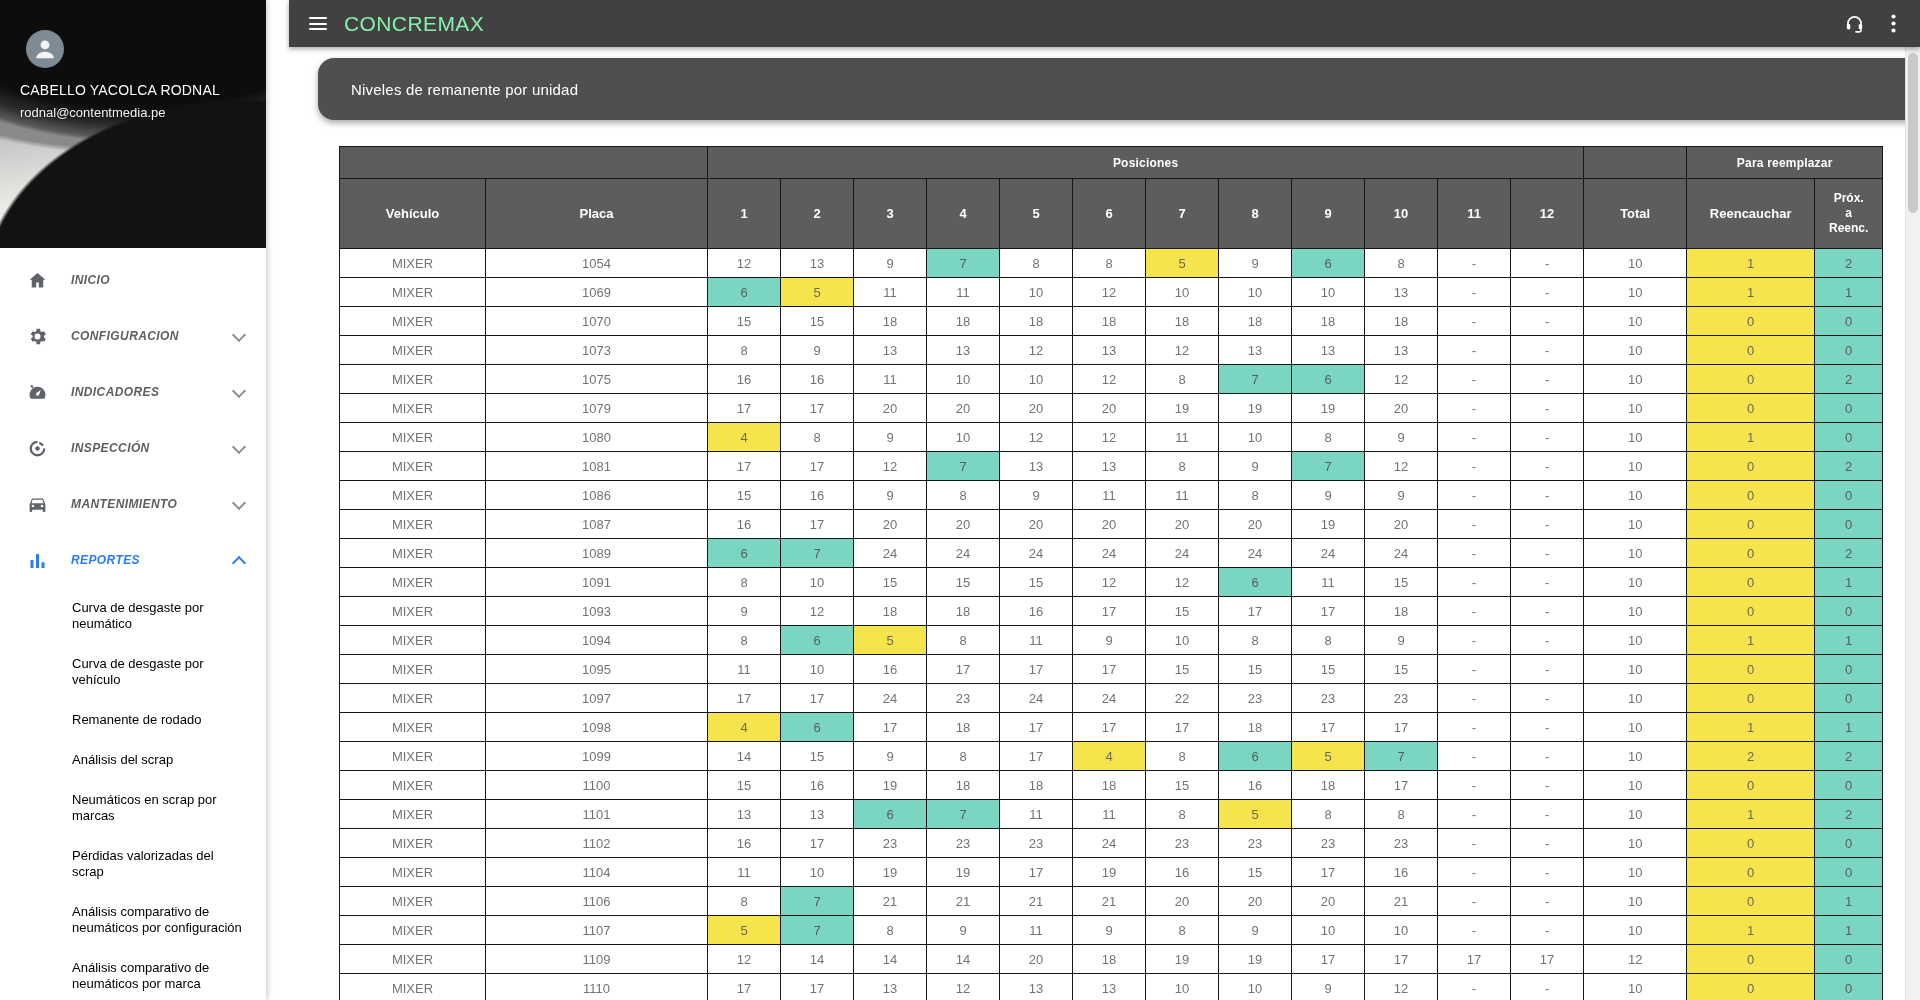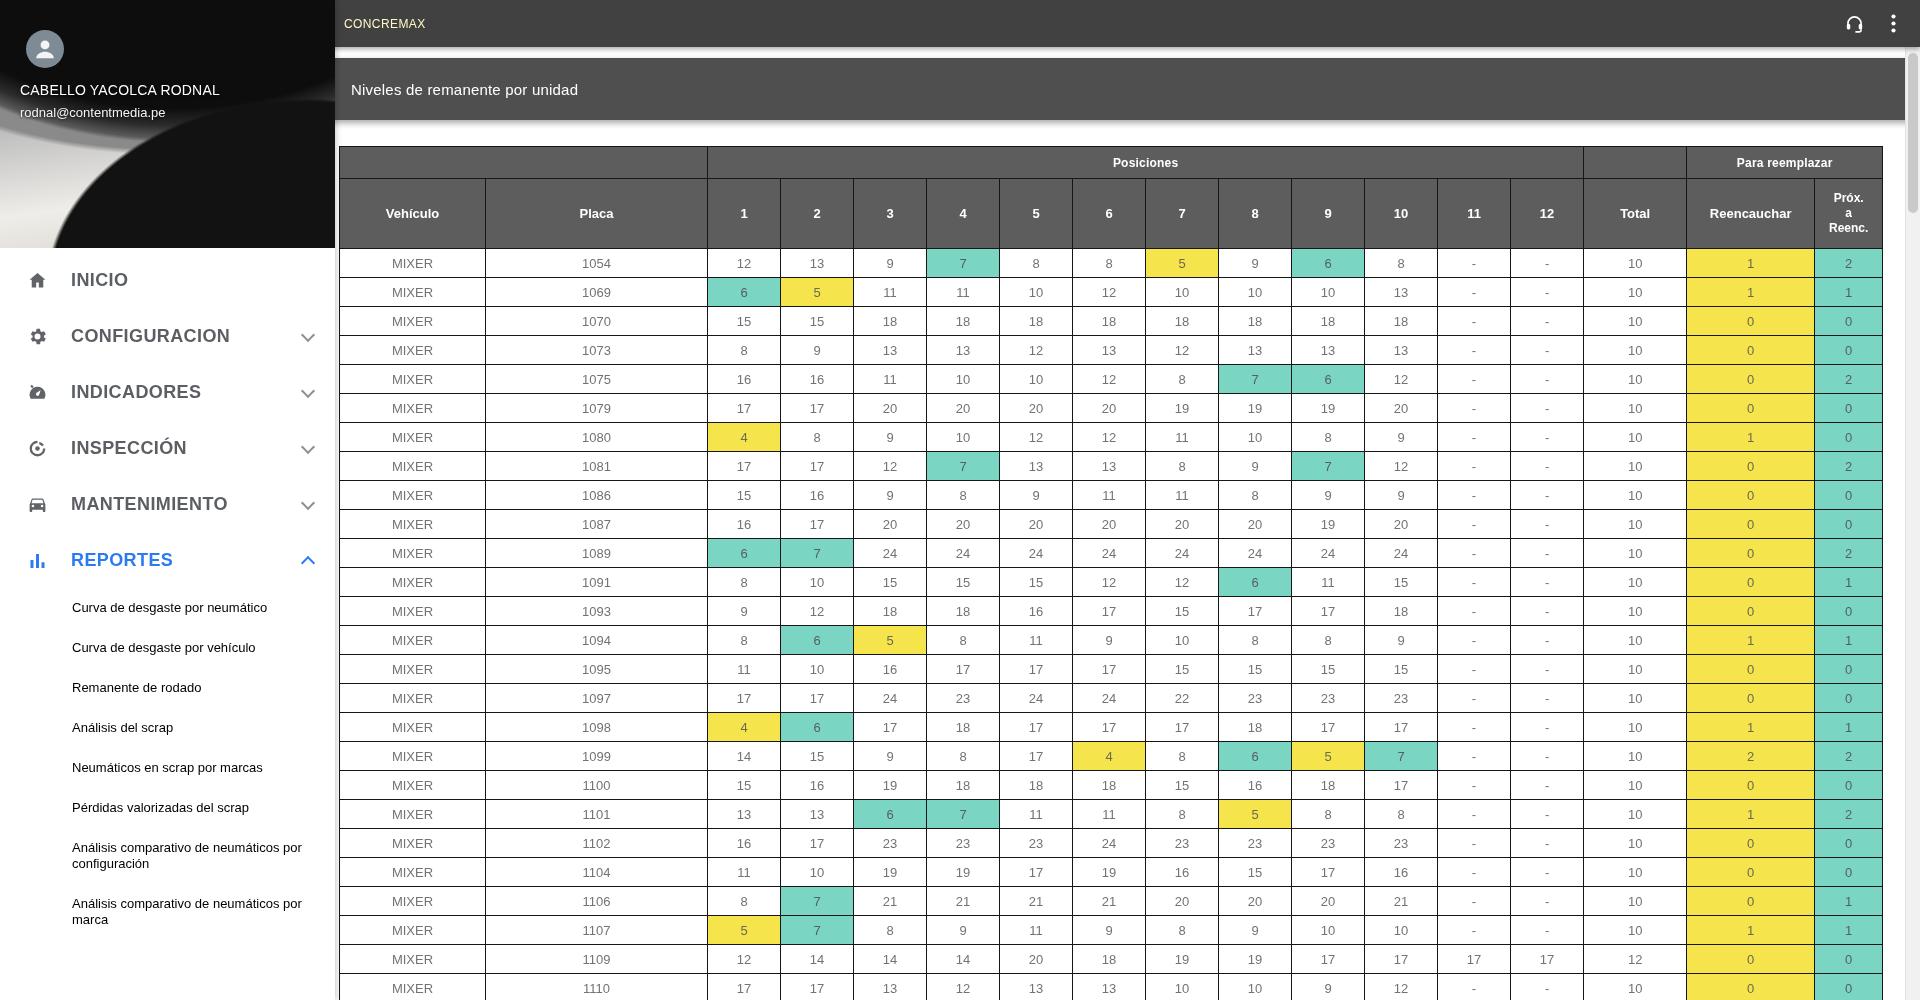--- a/index.html
+++ b/index.html
@@ -1,47 +1,47 @@
 <!DOCTYPE html>
 <html style="--teal: #7bd5c3; --yellow: #f6e44d; --accent-blue: #2b7bf3; --active-bg: #dbeafa; --topbar: #414141; --panel-header: #4f4f4f; --table-header: #5d5d5d;"><head>
 <meta charset="utf-8">
 <style>
   html,body{margin:0;padding:0;background:#fff;font-family:"Liberation Sans","DejaVu Sans",sans-serif;}
   #app{position:relative;width:1920px;height:1000px;overflow:hidden;background:#fff;}
 
   
-  .sidebar{position:absolute;left:0;top:0;width:335px;height:1000px;background:#fff;z-index:30;box-shadow:2px 0 5px rgba(0,0,0,.18);}
+  .sidebar{position:absolute;left:0;top:0;width:266px;height:1000px;background:#fff;z-index:30;box-shadow:2px 0 5px rgba(0,0,0,.18);}
   .user-photo{position:relative;height:248px;overflow:hidden;
     background:
       radial-gradient(ellipse 430px 310px at 92% 116%, #121212 60%, transparent 61%),
       radial-gradient(ellipse 580px 430px at 52% -50%, #0d0d0d 54%, #2b2b2b 58%, #5a5a5a 61%, transparent 62%),
       radial-gradient(ellipse 720px 560px at 48% -80%, #8a8a8a 62%, transparent 63%),
       linear-gradient(172deg,#c7c7c7 0%,#bfbfbf 45%,#efede9 74%,#d7d3cc 100%);}
   .avatar{position:absolute;left:26px;top:30px;width:38px;height:38px;border-radius:50%;background:#7e8b95;display:flex;align-items:center;justify-content:center;}
   .avatar svg{width:26px;height:26px;fill:#f2f4f5;}
   .user-name{position:absolute;left:20px;top:82px;color:#fff;font-size:14px;font-weight:400;letter-spacing:.2px;text-shadow:0 1px 3px rgba(0,0,0,.65);white-space:nowrap;}
   .user-email{position:absolute;left:20px;top:105px;color:#f3f3f3;font-size:13px;text-shadow:0 1px 3px rgba(0,0,0,.65);white-space:nowrap;}
 
   .menu{padding-top:4px;}
   .menu-item{height:56px;display:flex;align-items:center;padding:0 22px 0 25px;cursor:pointer;}
   .mi-icon{width:24px;height:24px;margin-right:22px;color:#606468;flex:none;display:flex;align-items:center;justify-content:center;}
   .mi-icon svg{width:21px;height:21px;fill:currentColor;}
-  .mi-label{flex:1;font-size:18px;font-weight:700;letter-spacing:.4px;color:#5b5f63;}
+  .mi-label{flex:1;font-size:12px;font-weight:700;letter-spacing:.4px;color:#5b5f63;font-style:italic;}
   .menu-item.active .mi-label,.menu-item.active .mi-icon{color:var(--accent-blue);}
   .chev{width:8px;height:8px;border-right:2px solid #8d9093;border-bottom:2px solid #8d9093;transform:rotate(45deg);margin-top:-3px;flex:none;}
   .chev.up{transform:rotate(-135deg);margin-top:5px;border-color:var(--accent-blue);}
 
   .sub-item{padding:12px 18px 12px 72px;font-size:13px;line-height:16px;color:#000000;cursor:pointer;}
   .sub-item.active{background:var(--active-bg);color:#1a73e8;}
 
   
   .topbar{position:absolute;left:289px;right:0;top:0;height:47px;background:var(--topbar);z-index:20;display:flex;align-items:center;padding-left:20px;box-sizing:border-box;box-shadow:0 2px 5px rgba(0,0,0,.35);}
   .hamburger{width:18px;height:13px;display:flex;flex-direction:column;justify-content:space-between;cursor:pointer;margin-right:17px;}
   .hamburger span{display:block;height:2px;background:#fff;border-radius:1px;}
-  .app-title{color:#fef9c3;font-size:12px;font-weight:500;letter-spacing:.4px;}
+  .app-title{color:#86efac;font-size:21px;font-weight:500;letter-spacing:.4px;}
   .topbar-right{margin-left:auto;display:flex;align-items:center;gap:26px;padding-right:24px;}
   .tb-icon{cursor:pointer;display:flex;align-items:center;justify-content:center;}
   .tb-icon svg{display:block;}
 
   
   .main{position:absolute;left:289px;top:47px;width:1631px;height:953px;background:#fff;}
   .panel-header{position:absolute;left:29px;top:11px;width:1852px;height:62px;background:var(--panel-header);border-radius:16px;display:flex;align-items:center;padding-left:33px;box-sizing:border-box;box-shadow:0 3px 6px rgba(0,0,0,.35);}
   .panel-header span{color:#fff;font-size:15px;letter-spacing:.2px;}
 
   .table-wrap{position:absolute;left:50px;top:91px;width:1545px;height:862px;overflow:hidden;margin-top:8px;}

